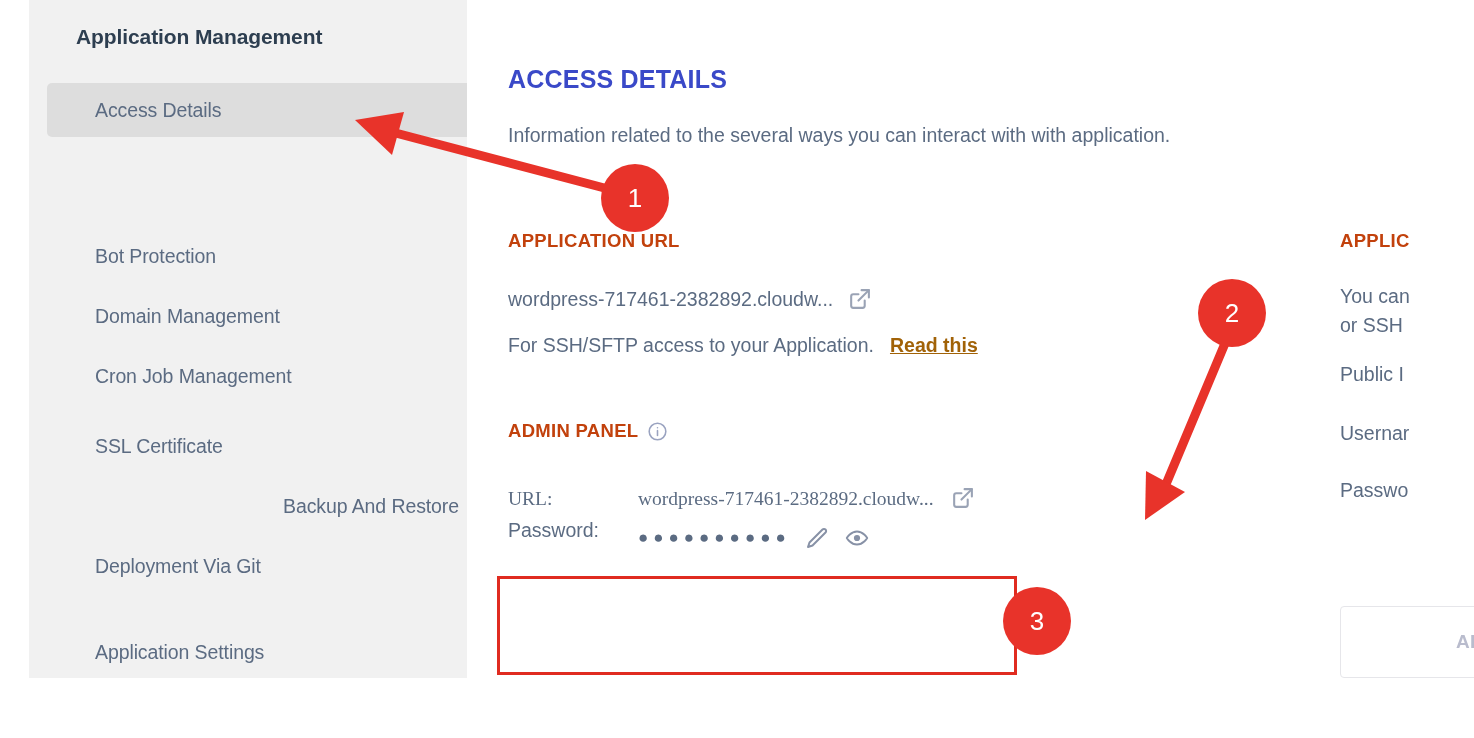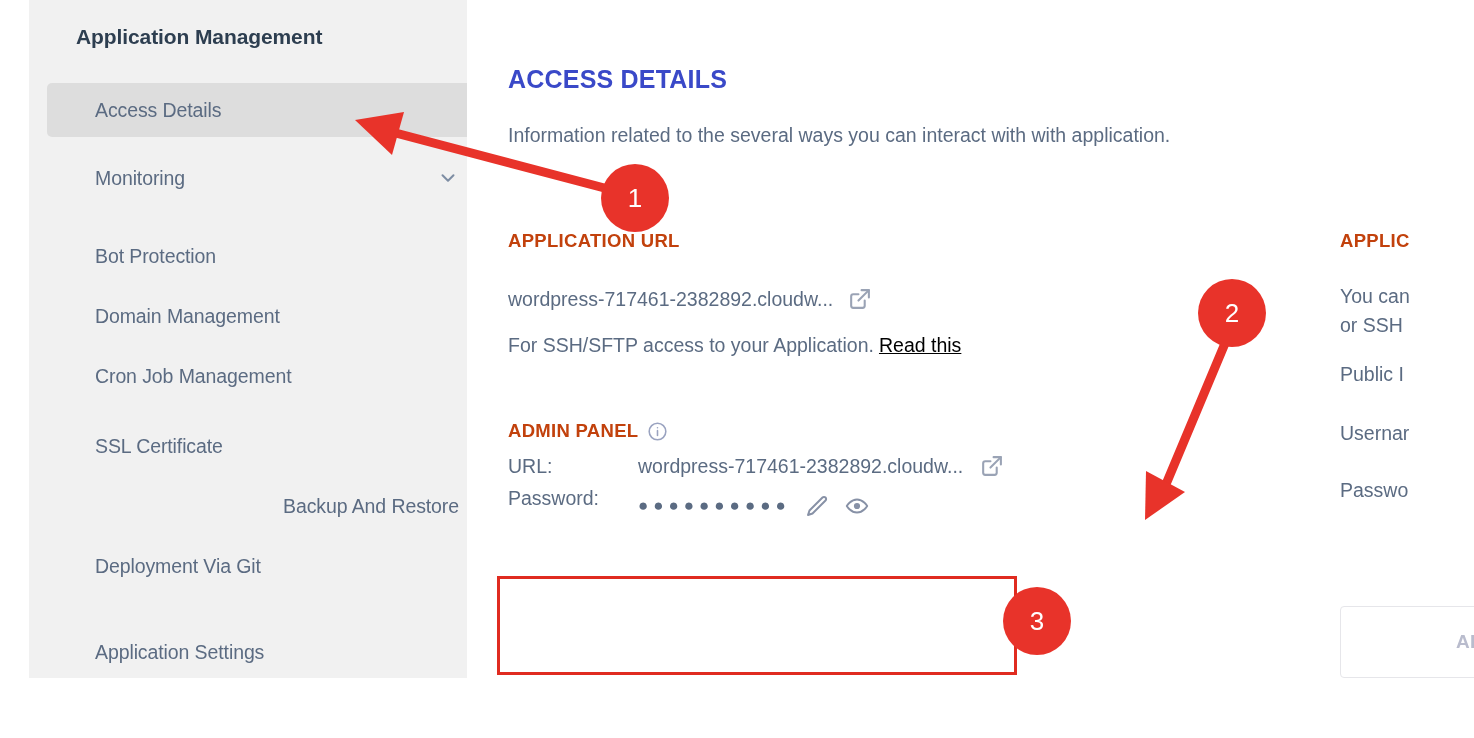--- a/index.html
+++ b/index.html
@@ -127,24 +127,24 @@
   }
   .row-line {
     font-size: 19.5px;
     color: #5b6b82;
     white-space: nowrap;
     display: flex;
     align-items: center;
   }
   .mono-url { color: #5b6b82; }
   .read-link {
-    color: #000000;
-    font-weight: normal;
+    color: #a16207;
+    font-weight: bold;
     text-decoration: underline;
-    margin-left: 5px;
+    margin-left: 16px;
   }
 
   .kv {
     display: flex;
     align-items: center;
     font-size: 19.5px;
     color: #5b6b82;
     white-space: nowrap;
   }
   .kv .k { width: 130px; flex: 0 0 130px; }
@@ -233,28 +233,20 @@
 
 <div id="page">
 
   <nav id="sidebar">
     <div class="side-title">Application Management</div>
 
     <div class="side-item active" style="top:83px;">
       <span>Access Details</span>
     </div>
 
-    <div class="side-item" style="top:151px;">
-      <span>Monitoring</span>
-      <span class="chev">
-        <svg width="22" height="22" viewBox="0 0 24 24" fill="none" stroke="#7d8da3" stroke-width="2.2" stroke-linecap="round" stroke-linejoin="round">
-            <polyline points="6 9 12 15 18 9"></polyline>
-          </svg>
-      </span>
-    </div>
 
     <div class="side-item" style="top:229px;">
       <span>Bot Protection</span>
     </div>
 
     <div class="side-item" style="top:289px;">
       <span>Domain Management</span>
     </div>
 
     <div class="side-item" style="top:349px;">
@@ -309,21 +301,21 @@
         <span>ADMIN PANEL</span>
         <span class="icon-btn">
           <svg width="21" height="21" viewBox="0 0 24 24" fill="none" stroke="#9aa3c0" stroke-width="1.8" stroke-linecap="round" stroke-linejoin="round">
             <circle cx="12" cy="12" r="9.5"></circle>
             <line x1="12" y1="11" x2="12" y2="16.5"></line>
             <circle cx="12" cy="7.7" r="0.9" fill="#9aa3c0" stroke="none"></circle>
           </svg>
         </span>
       </div>
 
-      <div class="kv" style="margin-top:12px;">
+      <div class="kv" style="margin-top:44px;font-family:Liberation Serif, serif;">
         <span class="k">URL:</span>
         <span>wordpress-717461-2382892.cloudw...</span>
         <span class="icon-btn" style="margin-left:16px;">
           <svg width="25" height="25" viewBox="0 0 24 24" fill="none" stroke="#9aa3b5" stroke-width="2" stroke-linecap="round" stroke-linejoin="round">
             <path d="M17 13v5a2 2 0 0 1-2 2H6a2 2 0 0 1-2-2V9a2 2 0 0 1 2-2h5"></path>
             <polyline points="14 3 21 3 21 10"></polyline>
             <line x1="11" y1="13" x2="21" y2="3"></line>
           </svg>
         </span>
       </div>

